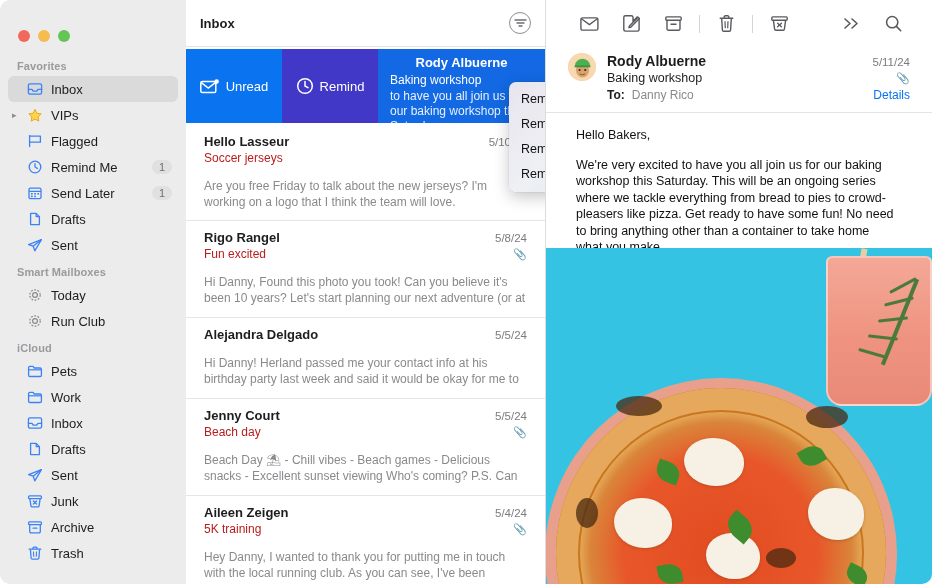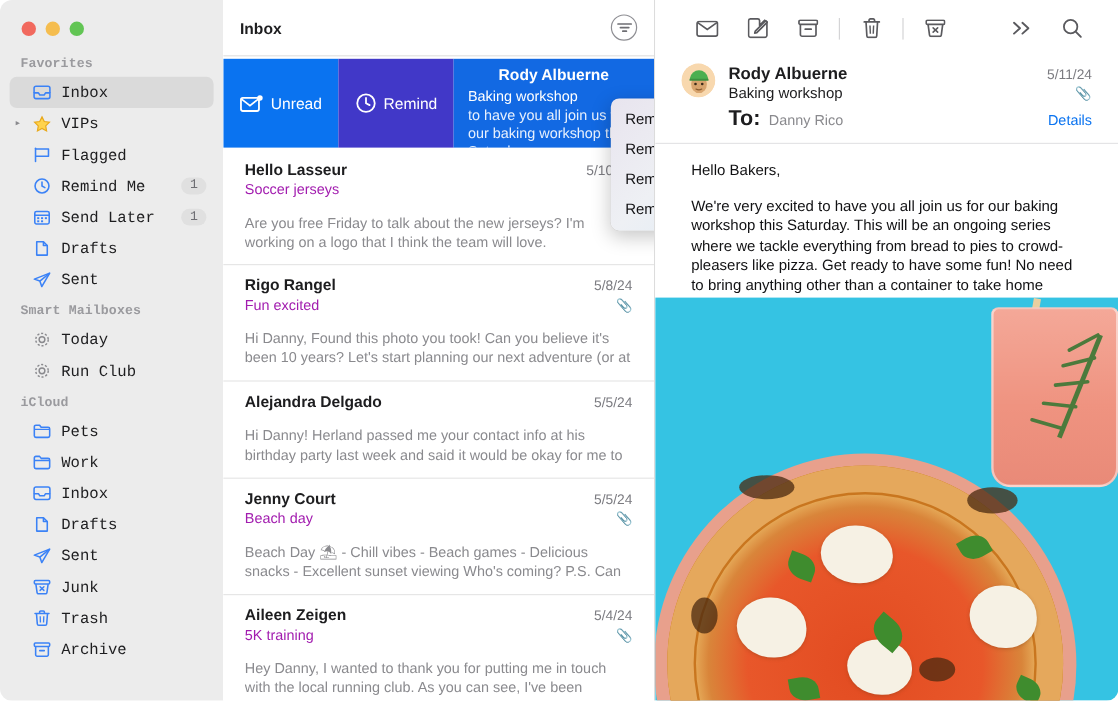--- a/index.html
+++ b/index.html
@@ -17,23 +17,22 @@
     overflow: hidden;
     background: #fff;
   }
 
   
   .sidebar {
     width: 186px; height: 584px;
     background: #ececec;
     flex: 0 0 186px;
     position: relative;
-    padding-top: 0;
-    overflow: hidden;
-    font-family: Liberation Mono, monospace;
+    padding-top: 12px;
+    overflow: hidden;
   }
   .traffic {
     display: flex; gap: 8px;
     padding: 18px 0 0 18px;
     height: 40px;
     align-items: flex-start;
   }
   .light { width: 12px; height: 12px; border-radius: 50%; display: block; }
   .light.red { background: #f1695e; }
   .light.yellow { background: #f5bd4f; }
@@ -148,21 +147,21 @@
   
   .msg-row {
     padding: 9px 18px 10px 18px;
     border-bottom: 1px solid #e6e6e6;
     position: relative;
   }
   .mr-top { display: flex; align-items: baseline; }
   .mr-name { font-size: 13px; font-weight: 700; color: #1d1d1f; flex: 1; }
   .mr-date { font-size: 11.5px; color: #7b7b80; }
   .mr-sub-line { display: flex; align-items: center; margin-top: 2px; }
-  .mr-subject { font-size: 12px; color: #a21caf; flex: 1; }
+  .mr-subject { font-size: 12px; color: #b91c1c; flex: 1; }
   .mr-clip { font-size: 11px; color: #9b9b9f; }
   .mr-preview {
     font-size: 12px;
     color: #8a8a8e;
     line-height: 15.5px;
     margin-top: 14px;
     max-height: 32px;
     overflow: hidden;
   }
 
@@ -226,21 +225,21 @@
     position: relative;
     overflow: hidden;
   }
   .rd-head-main { flex: 1; }
   .rd-line { display: flex; align-items: baseline; }
   .rd-from { font-size: 14px; font-weight: 700; color: #1d1d1f; flex: 1; }
   .rd-date { font-size: 11.5px; color: #7b7b80; }
   .rd-subject { font-size: 12.5px; color: #1d1d1f; flex: 1; margin-top: 2px; }
   .rd-clip { font-size: 11px; color: #9b9b9f; }
   .rd-to-row { display: flex; align-items: baseline; margin-top: 3px; }
-  .rd-to-label { font-size: 18px; color: #1d1d1f; font-weight: 700; margin-right: 7px; }
+  .rd-to-label { font-size: 12px; color: #1d1d1f; font-weight: 700; margin-right: 7px; }
   .rd-to-val { font-size: 12px; color: #8a8a8e; flex: 1; }
   .rd-details { font-size: 12px; color: #0a73f0; }
 
   .rd-body {
     padding: 14px 34px 12px 30px;
     font-size: 12.5px;
     color: #111113;
     line-height: 16.5px;
     font-family: "Liberation Sans", sans-serif;
   }
@@ -480,38 +479,38 @@
               <path d="M2.9 4.8 L3.9 11.8 A1.2 1.2 0 0 0 5.1 12.8 L10.9 12.8 A1.2 1.2 0 0 0 12.1 11.8 L13.1 4.8" fill="none" stroke="#3b82f6" stroke-width="1.3"></path>
               <line x1="6.4" y1="7" x2="9.6" y2="10" stroke="#3b82f6" stroke-width="1.2" stroke-linecap="round"></line>
               <line x1="9.6" y1="7" x2="6.4" y2="10" stroke="#3b82f6" stroke-width="1.2" stroke-linecap="round"></line>
             </svg>
           </span>
           <span class="sb-label">Junk</span>
         </div>
         <div class="sb-item">
           <span class="sb-icon">
             <svg width="16" height="14" viewBox="0 0 16 14">
+              <rect x="1.6" y="1.8" width="12.8" height="2.9" rx="0.9" fill="none" stroke="#3b82f6" stroke-width="1.3"></rect>
+              <path d="M2.7 4.9 L2.7 11.6 A1.2 1.2 0 0 0 3.9 12.8 L12.1 12.8 A1.2 1.2 0 0 0 13.3 11.6 L13.3 4.9" fill="none" stroke="#3b82f6" stroke-width="1.3"></path>
+              <line x1="6.1" y1="8.2" x2="9.9" y2="8.2" stroke="#3b82f6" stroke-width="1.3" stroke-linecap="round"></line>
+            </svg>
+          </span>
+          <span class="sb-label">Archive</span>
+        </div>
+        <div class="sb-item">
+          <span class="sb-icon">
+            <svg width="16" height="14" viewBox="0 0 16 14">
               <path d="M2.2 3.2 L13.8 3.2" stroke="#3b82f6" stroke-width="1.3" stroke-linecap="round"></path>
               <path d="M6 3.2 L6 2.1 A0.9 0.9 0 0 1 6.9 1.2 L9.1 1.2 A0.9 0.9 0 0 1 10 2.1 L10 3.2" fill="none" stroke="#3b82f6" stroke-width="1.3"></path>
               <path d="M3.4 3.2 L4.1 12 A1.2 1.2 0 0 0 5.3 13.1 L10.7 13.1 A1.2 1.2 0 0 0 11.9 12 L12.6 3.2" fill="none" stroke="#3b82f6" stroke-width="1.3"></path>
               <line x1="6.5" y1="5.6" x2="6.7" y2="10.8" stroke="#3b82f6" stroke-width="1.1"></line>
               <line x1="9.5" y1="5.6" x2="9.3" y2="10.8" stroke="#3b82f6" stroke-width="1.1"></line>
             </svg>
           </span>
           <span class="sb-label">Trash</span>
-        </div>
-        <div class="sb-item">
-          <span class="sb-icon">
-            <svg width="16" height="14" viewBox="0 0 16 14">
-              <rect x="1.6" y="1.8" width="12.8" height="2.9" rx="0.9" fill="none" stroke="#3b82f6" stroke-width="1.3"></rect>
-              <path d="M2.7 4.9 L2.7 11.6 A1.2 1.2 0 0 0 3.9 12.8 L12.1 12.8 A1.2 1.2 0 0 0 13.3 11.6 L13.3 4.9" fill="none" stroke="#3b82f6" stroke-width="1.3"></path>
-              <line x1="6.1" y1="8.2" x2="9.9" y2="8.2" stroke="#3b82f6" stroke-width="1.3" stroke-linecap="round"></line>
-            </svg>
-          </span>
-          <span class="sb-label">Archive</span>
         </div>
       </div>
   </div>
 
   <div class="msglist">
     <div class="ml-header">
       <div class="ml-title-wrap">
         <div class="ml-title">Inbox</div>
       </div>
       <div class="filter-btn">

